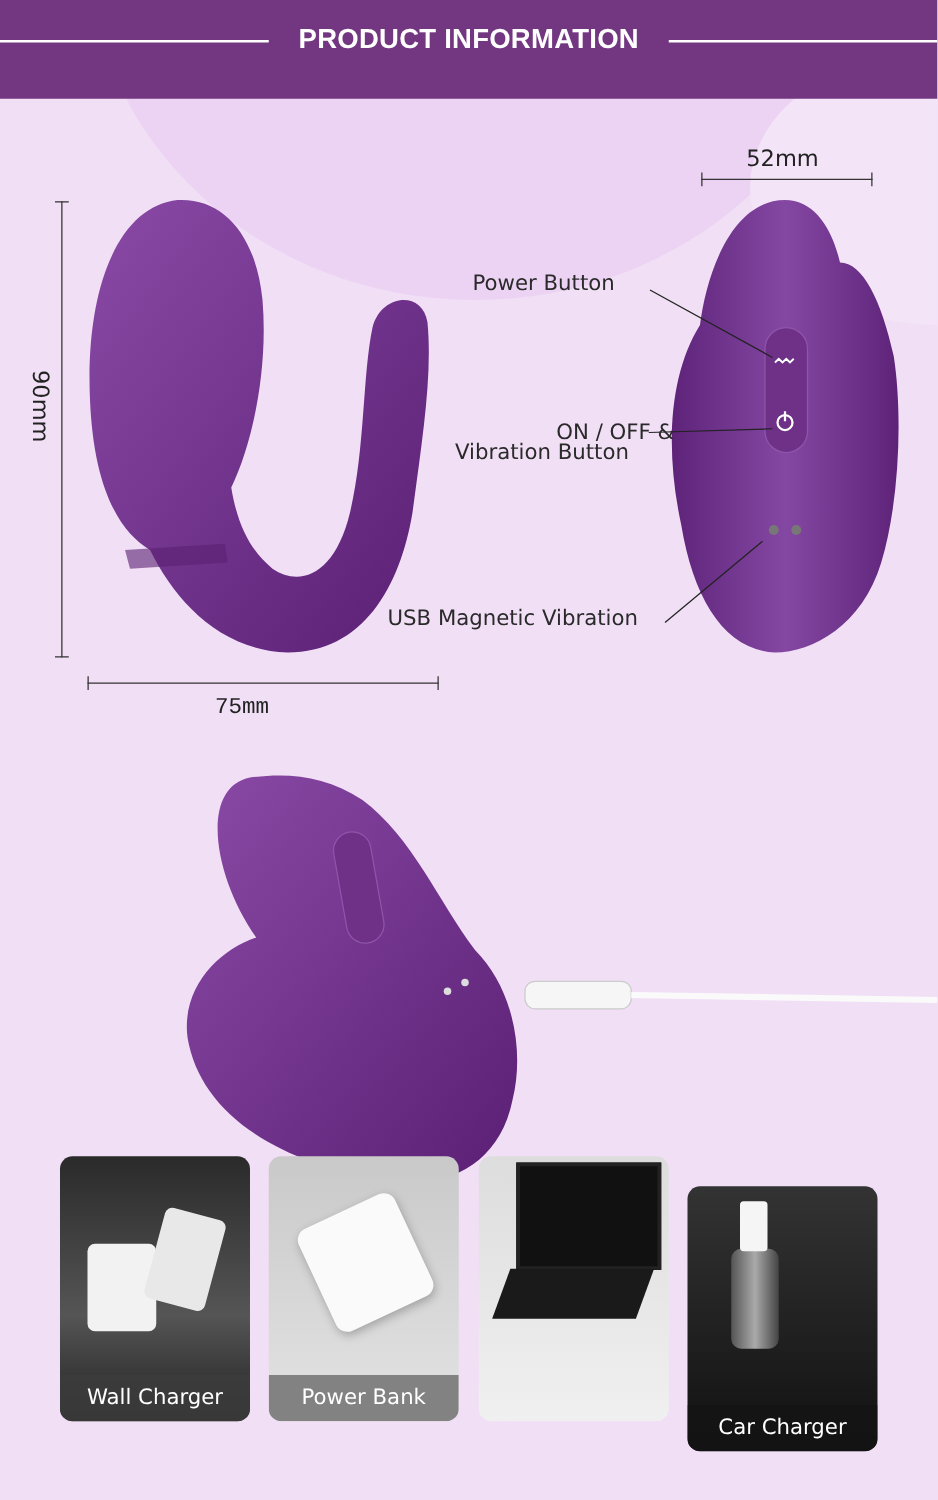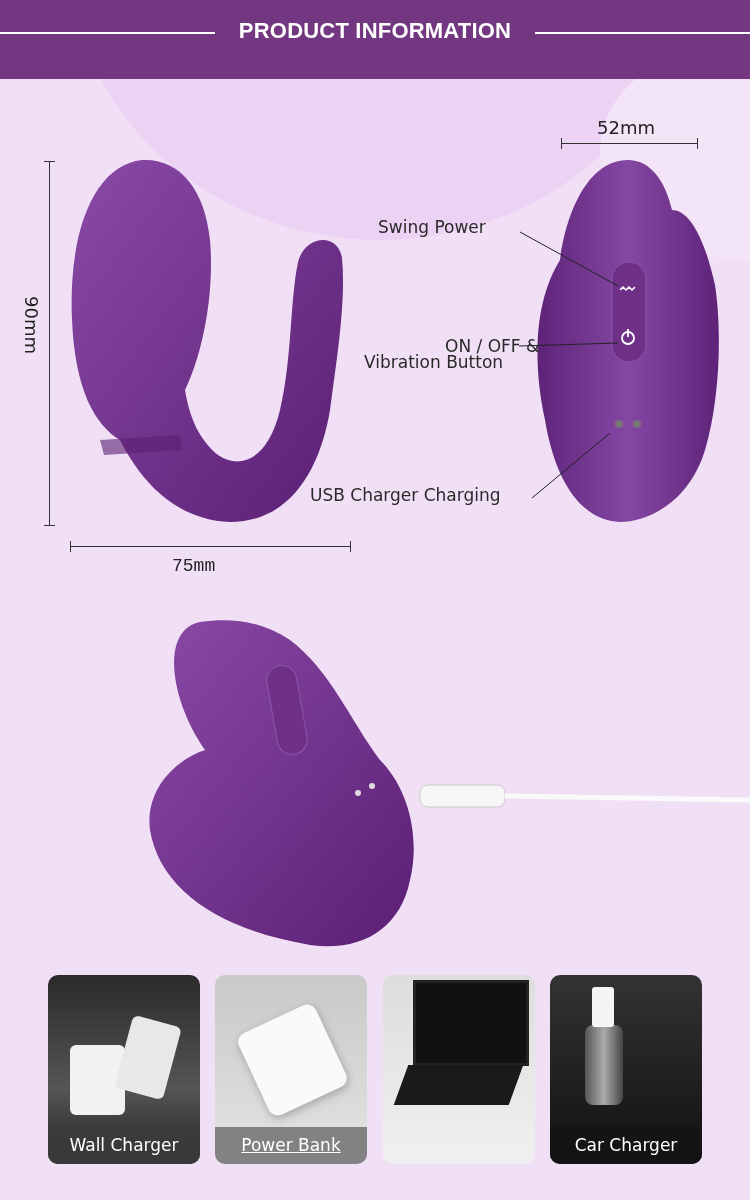--- a/index.html
+++ b/index.html
@@ -8,21 +8,21 @@
   .header{position:absolute;left:0;top:0;width:750px;height:79px;background:#733781;}
   .header .line{position:absolute;top:32px;height:2px;background:#fff;}
   .header .title{position:absolute;left:0;right:0;top:18px;text-align:center;color:#fff;
        font-family:"Liberation Sans",sans-serif;font-weight:bold;font-size:22px;letter-spacing:.2px;}
   .bgshape{position:absolute;border-radius:50%;background:#ecd3f3;}
   .label{position:absolute;color:#2a2a2a;font-size:17px;white-space:nowrap;}
   .dim{position:absolute;color:#222;font-size:18px;}
   .dimline{position:absolute;background:#333;}
   .tick{position:absolute;background:#333;}
   svg{position:absolute;overflow:visible;}
-  .tile{position:absolute;top:975px;width:152px;height:189px;border-radius:10px;overflow:hidden;}
+  .tile{position:absolute;top:925px;width:152px;height:212px;border-radius:10px;overflow:hidden;}
   .tile .cap{position:absolute;left:0;right:0;bottom:0;height:37px;line-height:37px;
        text-align:center;color:#fff;font-size:17px;}
 </style>
 </head>
 <body>
 
 <div class="bgshape" style="left:70px;top:-330px;width:620px;height:570px;"></div>
 <div class="bgshape" style="left:600px;top:40px;width:300px;height:220px;background:#f4e4f8;"></div>
 
 <div class="header">
@@ -75,35 +75,35 @@
 <div class="dimline" style="left:70px;top:546px;width:281px;height:1px;"></div>
 <div class="tick" style="left:70px;top:541px;width:1px;height:11px;"></div>
 <div class="tick" style="left:350px;top:541px;width:1px;height:11px;"></div>
 <div class="dim" style="left:172px;top:556px;font-family:Liberation Mono, monospace;">75mm</div>
 
 <div class="dimline" style="left:561px;top:143px;width:137px;height:1px;"></div>
 <div class="tick" style="left:561px;top:138px;width:1px;height:11px;"></div>
 <div class="tick" style="left:697px;top:138px;width:1px;height:11px;"></div>
 <div class="dim" style="left:597px;top:117px;">52mm</div>
 
-<div class="label" style="left:378px;top:217px;">Swing Power</div>
+<div class="label" style="left:378px;top:217px;">Power Button</div>
 <div class="label" style="left:406px;top:336px;margin-left:39px;">ON / OFF &amp;</div>
 <div class="label" style="left:364px;top:352px;">Vibration Button</div>
-<div class="label" style="left:310px;top:485px;">USB Charger Charging</div>
+<div class="label" style="left:310px;top:485px;">USB Magnetic Vibration</div>
 
 <div class="tile" style="left:48px;background:linear-gradient(180deg,#2a2a2a,#555 60%,#222);">
   <div style="position:absolute;left:22px;top:70px;width:55px;height:70px;background:#f2f2f2;border-radius:6px;"></div>
   <div style="position:absolute;left:75px;top:45px;width:50px;height:75px;background:#e8e8e8;border-radius:6px;transform:rotate(15deg);"></div>
   <div class="cap" style="background:rgba(60,60,60,.85);">Wall Charger</div>
 </div>
 <div class="tile" style="left:215px;background:linear-gradient(180deg,#c9c9c9,#e3e3e3);">
   <div style="position:absolute;left:35px;top:40px;width:85px;height:90px;background:#fafafa;border-radius:10px;transform:rotate(-25deg);box-shadow:0 3px 8px rgba(0,0,0,.25);"></div>
-  <div class="cap" style="background:rgba(120,120,120,.9);text-decoration:underline;">Power Bank</div>
+  <div class="cap" style="background:rgba(120,120,120,.9);">Power Bank</div>
 </div>
 <div class="tile" style="left:383px;background:linear-gradient(180deg,#ddd,#f0f0f0);">
   <div style="position:absolute;left:30px;top:5px;width:110px;height:80px;background:#111;border:3px solid #222;"></div>
   <div style="position:absolute;left:18px;top:90px;width:115px;height:40px;background:#1a1a1a;transform:skewX(-20deg);"></div>
 </div>
-<div class="tile" style="left:550px;background:linear-gradient(180deg,#333,#111);">
+<div class="tile" style="left:550px;background:linear-gradient(180deg,#333,#111);margin-top:24px;">
   <div style="position:absolute;left:35px;top:50px;width:38px;height:80px;background:linear-gradient(90deg,#555,#aaa,#444);border-radius:8px;"></div>
   <div style="position:absolute;left:42px;top:12px;width:22px;height:40px;background:#f5f5f5;border-radius:3px;"></div>
   <div class="cap" style="background:rgba(20,20,20,.85);">Car Charger</div>
 </div>
 
 </body></html>

